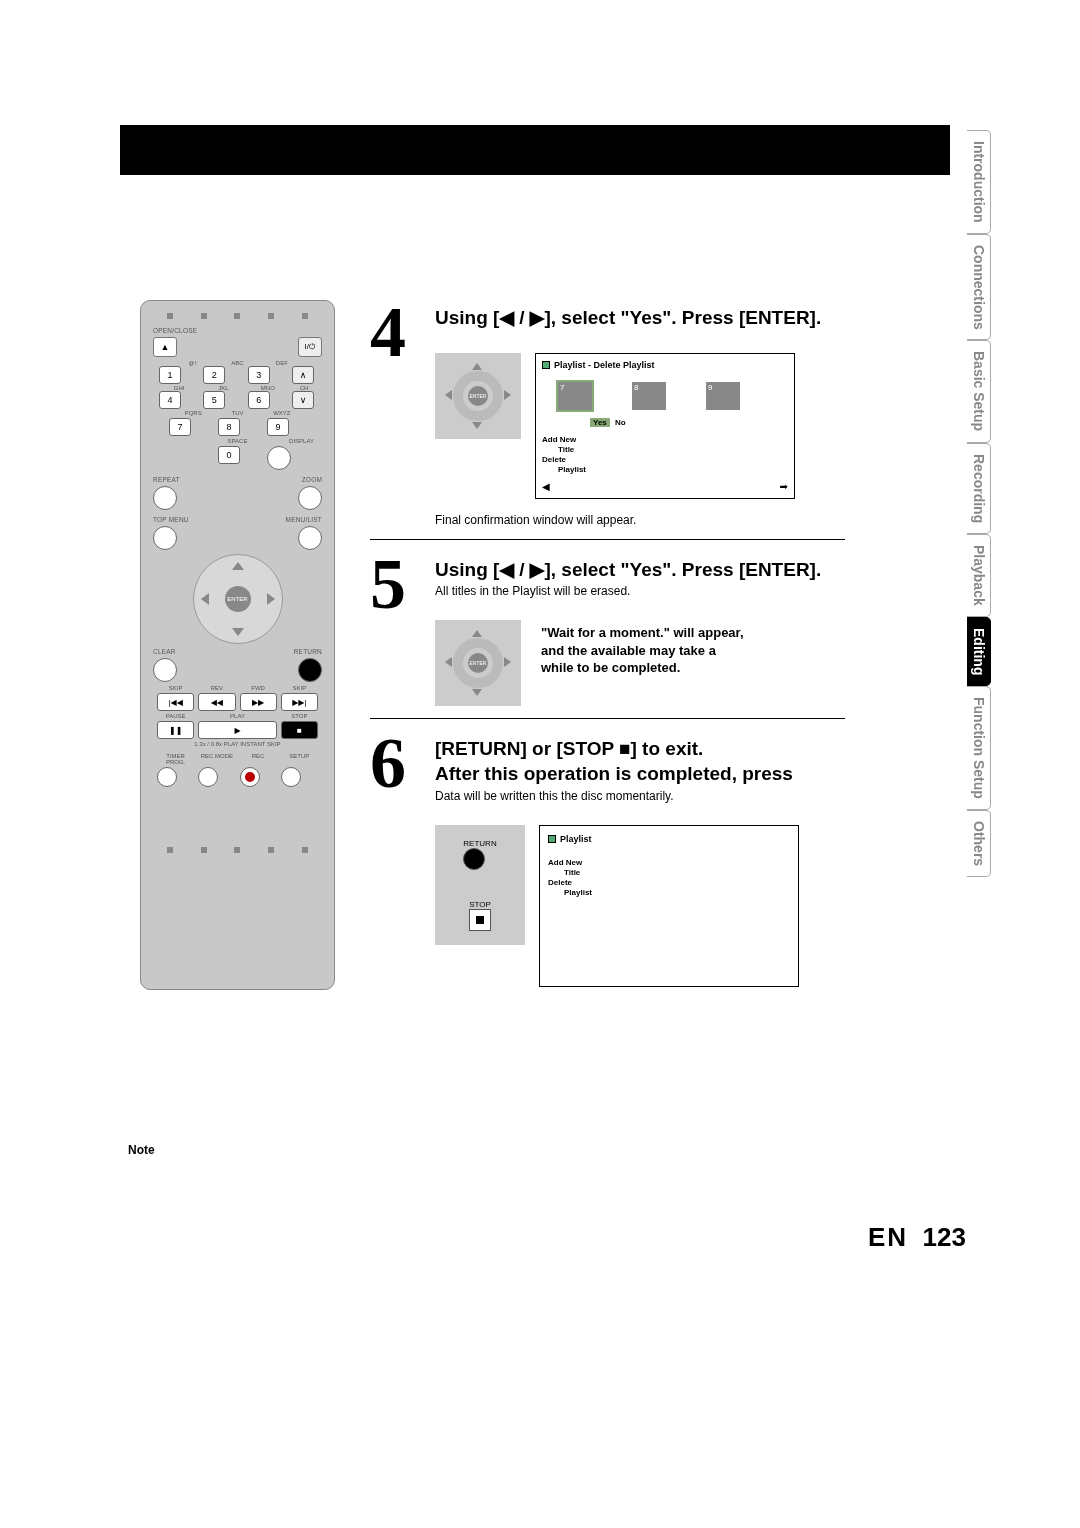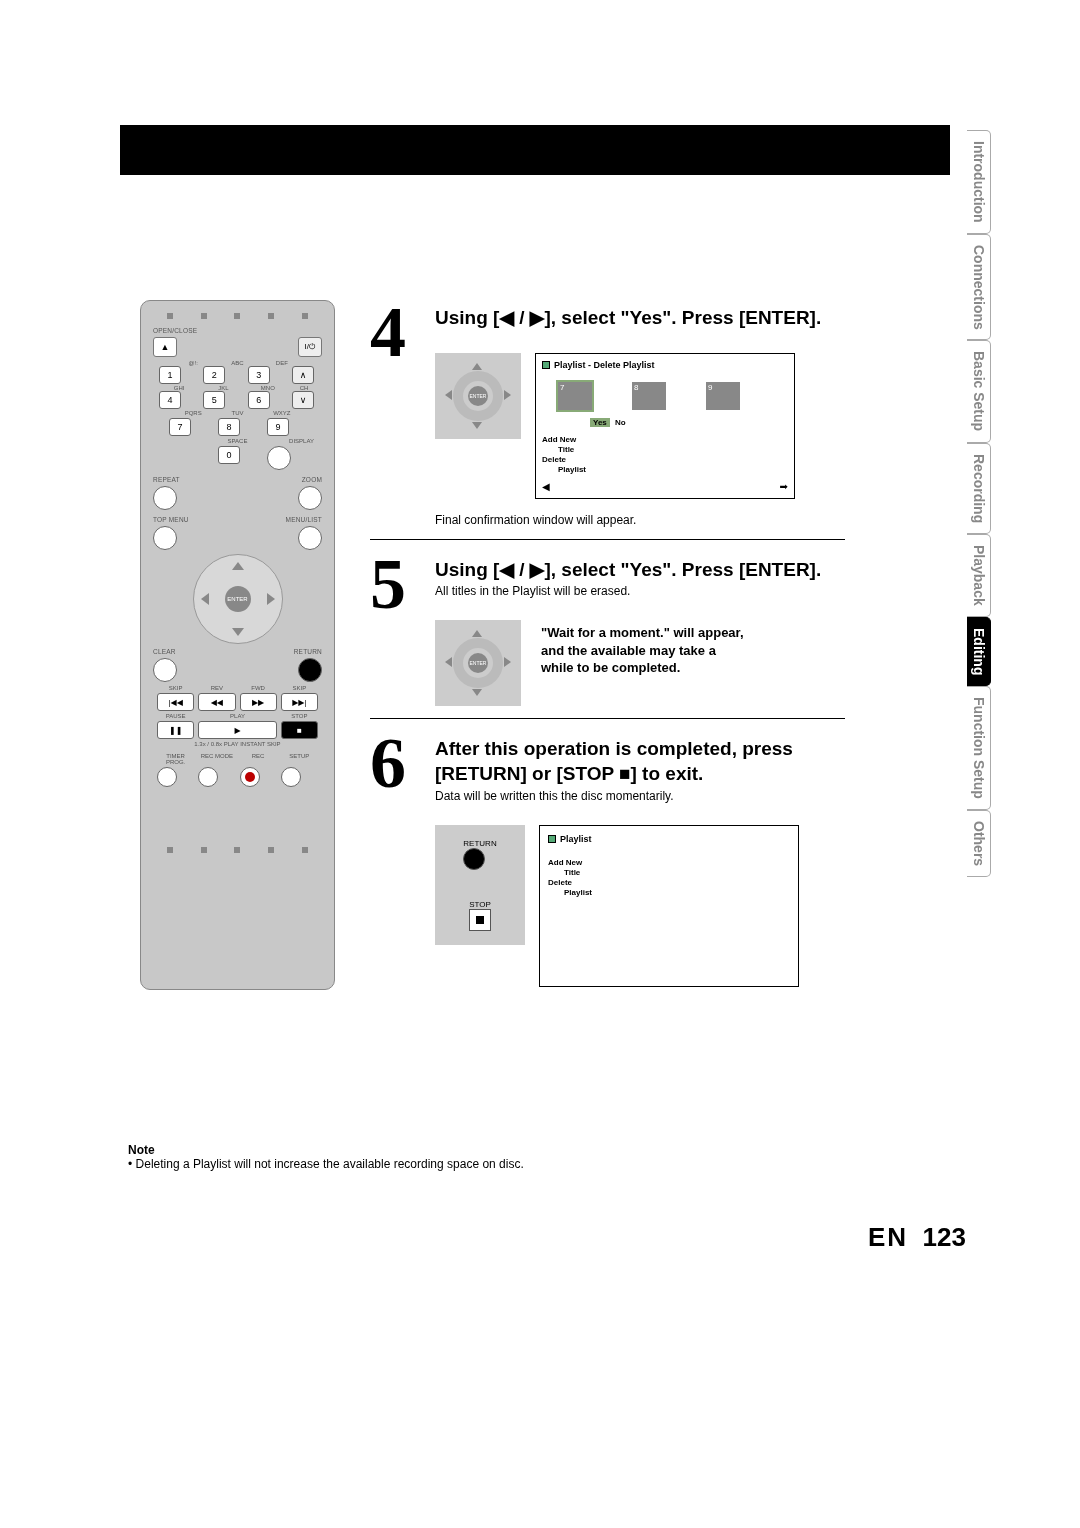--- a/index.html
+++ b/index.html
@@ -308,22 +308,22 @@
         </div>
       </div>
     </div>
 
     <hr class="sep">
 
     <div class="step">
       <div class="step-num">6</div>
       <div class="step-body">
         <div class="step-title">
+          <div><span>[RETURN] or [STOP </span>■<span>] to exit.</span></div>
           <div>After this operation is completed, press</div>
-          <div><span>[RETURN] or [STOP </span>■<span>] to exit.</span></div>
         </div>
         <div class="step-sub">Data will be written this the disc momentarily.</div>
         <div class="row">
           <div class="icon-col">
             <div style="text-align:center">
               <div class="lbl">RETURN</div>
               <div class="circ" style="background:#000"></div>
             </div>
             <div style="text-align:center">
               <div class="lbl">STOP</div>
@@ -343,20 +343,19 @@
             <div style="height:80px"></div>
           </div>
         </div>
       </div>
     </div>
 
   </div>
 
   <div class="note">
     <div class="nt">Note</div>
-    <div>• Deleting a Playlist will not increase the available recording space on disc.</div>
   </div>
 
   <div class="pagefoot">
     <span class="en">EN</span>&nbsp;&nbsp;<span>123</span>
   </div>
 
 </div>
 
 </body></html>

